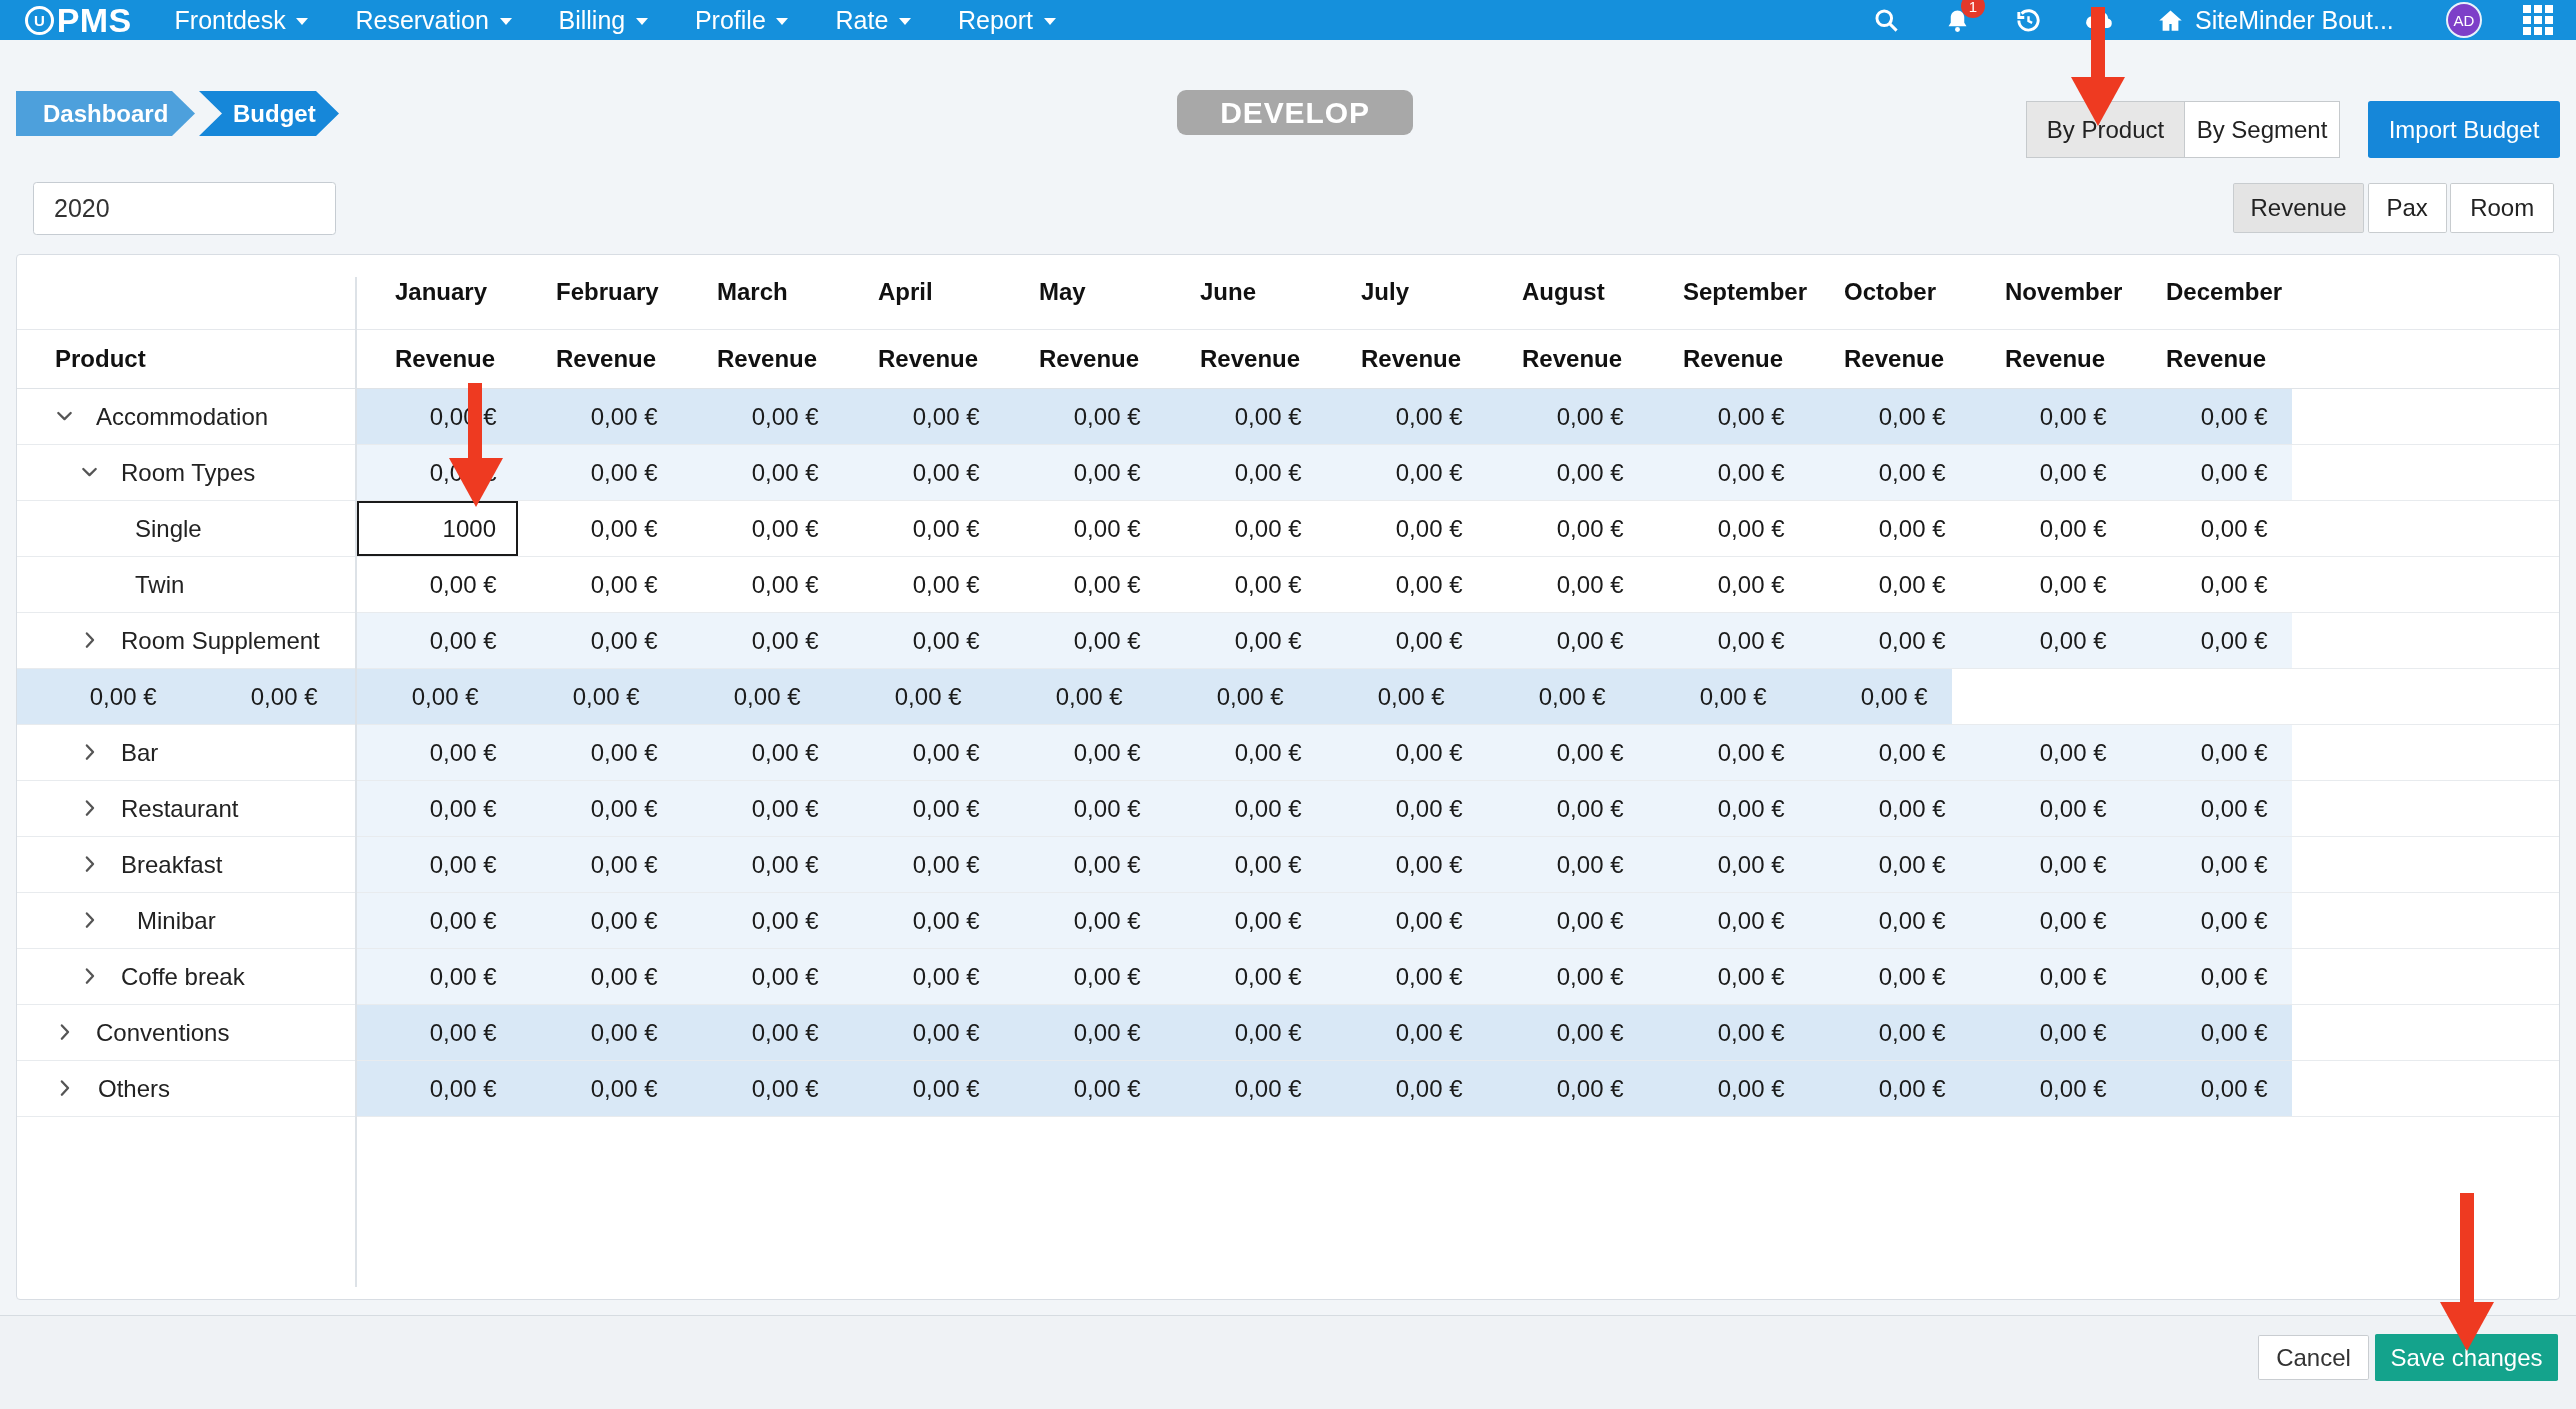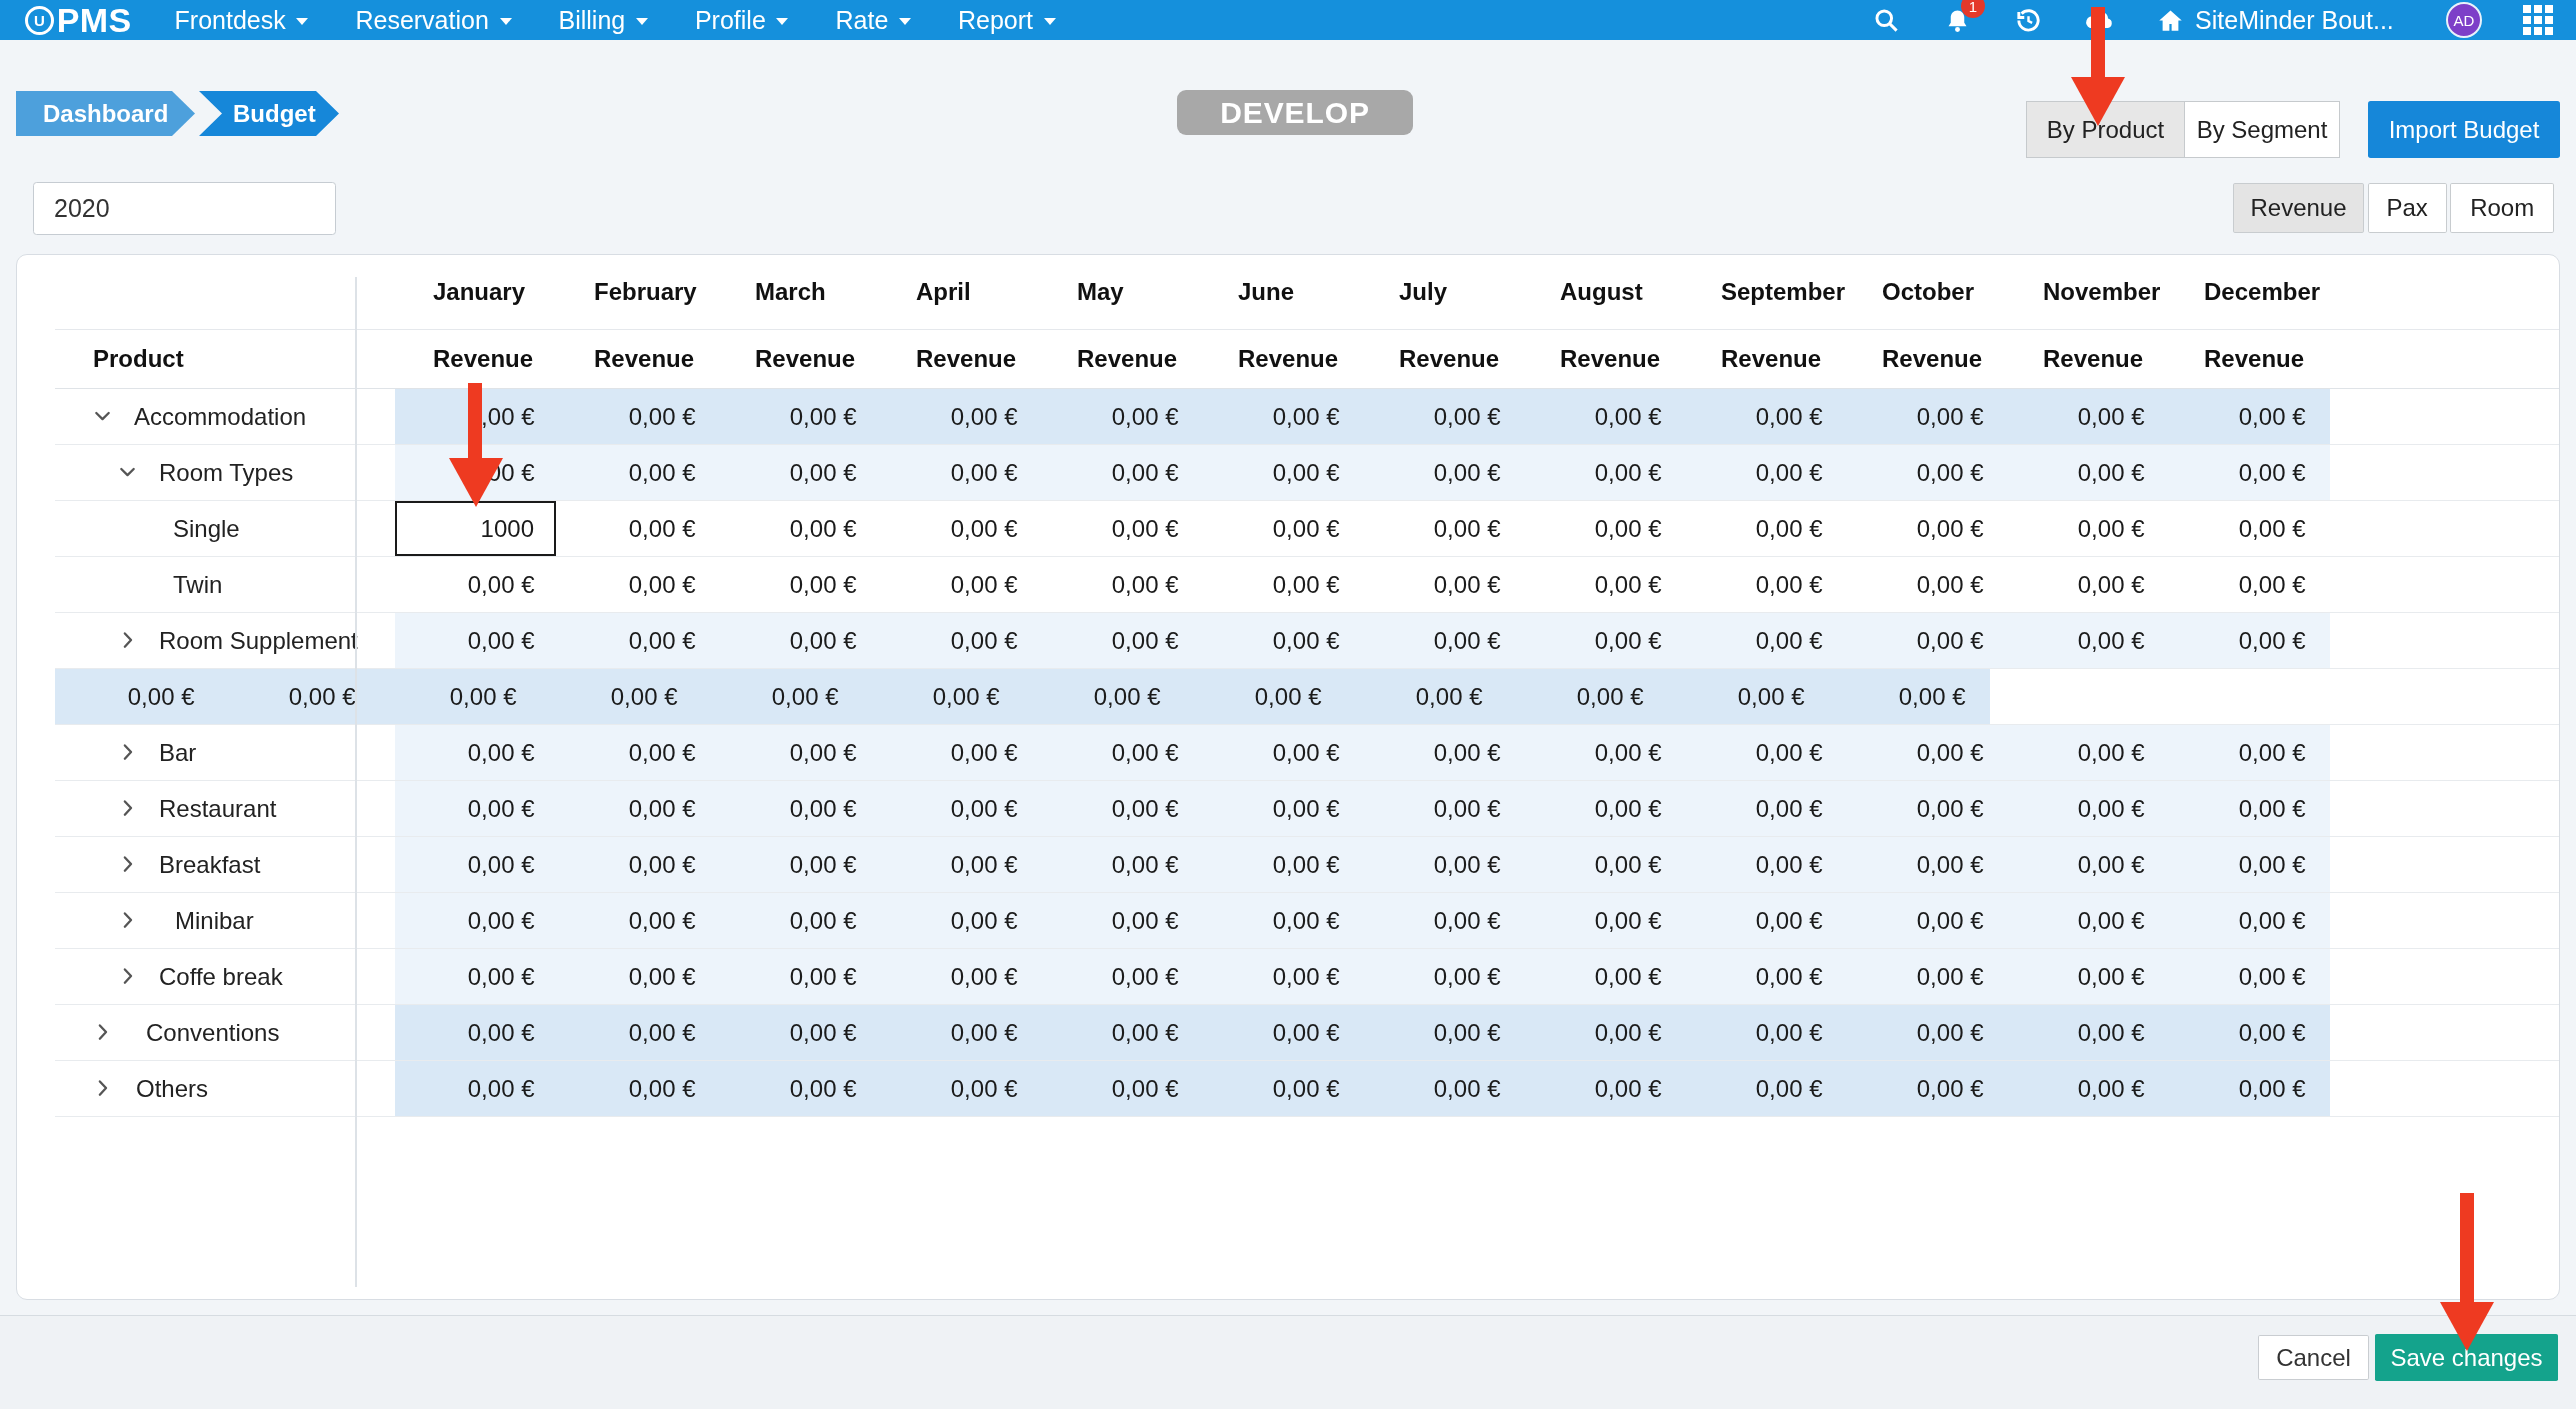--- a/index.html
+++ b/index.html
@@ -80,21 +80,21 @@
   }
   .metric-group { position:absolute; top:183px; left:2233px; display:flex; gap:3.6px; }
   .metric-btn { height:50px; font-size:24px; color:#222; display:flex; align-items:center; justify-content:center;
                 border:0.9px solid #c8cccf; background:#fff; border-radius:1.8px; cursor:pointer; }
   .metric-btn.active { background:#e4e4e4; }
   .m-revenue { width:131px; } .m-pax { width:79px; } .m-room { width:104px; }
 
   
   .panel {
     position:absolute; left:16px; top:254px; width:2544px; height:1046px;
-    background:#fff; border:0.9px solid #d8dde3; border-radius:11px;padding-left:38px;
+    background:#fff; border:0.9px solid #d8dde3; border-radius:4px;
   }
   .v-divider { position:absolute; left:338px; top:21.5px; width:1.8px; height:1010px; background:#dde2e7; }
   .month-row { display:flex; height:75px; align-items:center; padding-left:340px; border-bottom:0.9px solid #e5e8ec; }
   .mcell { width:161px; padding-left:38px; font-size:24px; font-weight:bold; color:#111; }
   .sub-row { display:flex; height:59px; align-items:center; border-bottom:0.9px solid #dfe3e7; }
   .plabel { width:340px; padding-left:38px; font-size:24px; font-weight:bold; color:#111; }
   .scell { width:161px; padding-left:38px; font-size:24px; font-weight:bold; color:#111; }
   .t-row { display:flex; height:56px; border-bottom:0.9px solid #e8ebee; align-items:stretch; }
   .label-cell { width:340px; display:flex; align-items:center; background:#fff; cursor:pointer; }
   .label-text { font-size:24px; color:#222; }
@@ -512,21 +512,21 @@
           <div class="vcell">0,00 €</div>
         </div>
       </div>
       <div class="t-row">
         <div class="label-cell">
           <span class="chev" style="margin-left: 36px;">
             <svg width="23" height="23" viewBox="0 0 26 26" fill="none" stroke="#555" stroke-width="2.6" stroke-linecap="round" stroke-linejoin="round">
               <polyline points="10,5 17,12.5 10,20"></polyline>
             </svg>
           </span>
-          <span class="label-text" style="margin-left: 32px;">Conventions</span>
+          <span class="label-text" style="margin-left: 20px;">Conventions</span>
         </div>
         <div class="data-wrap tint-strong">
           <div class="vcell">0,00 €</div>
           <div class="vcell">0,00 €</div>
           <div class="vcell">0,00 €</div>
           <div class="vcell">0,00 €</div>
           <div class="vcell">0,00 €</div>
           <div class="vcell">0,00 €</div>
           <div class="vcell">0,00 €</div>
           <div class="vcell">0,00 €</div>

